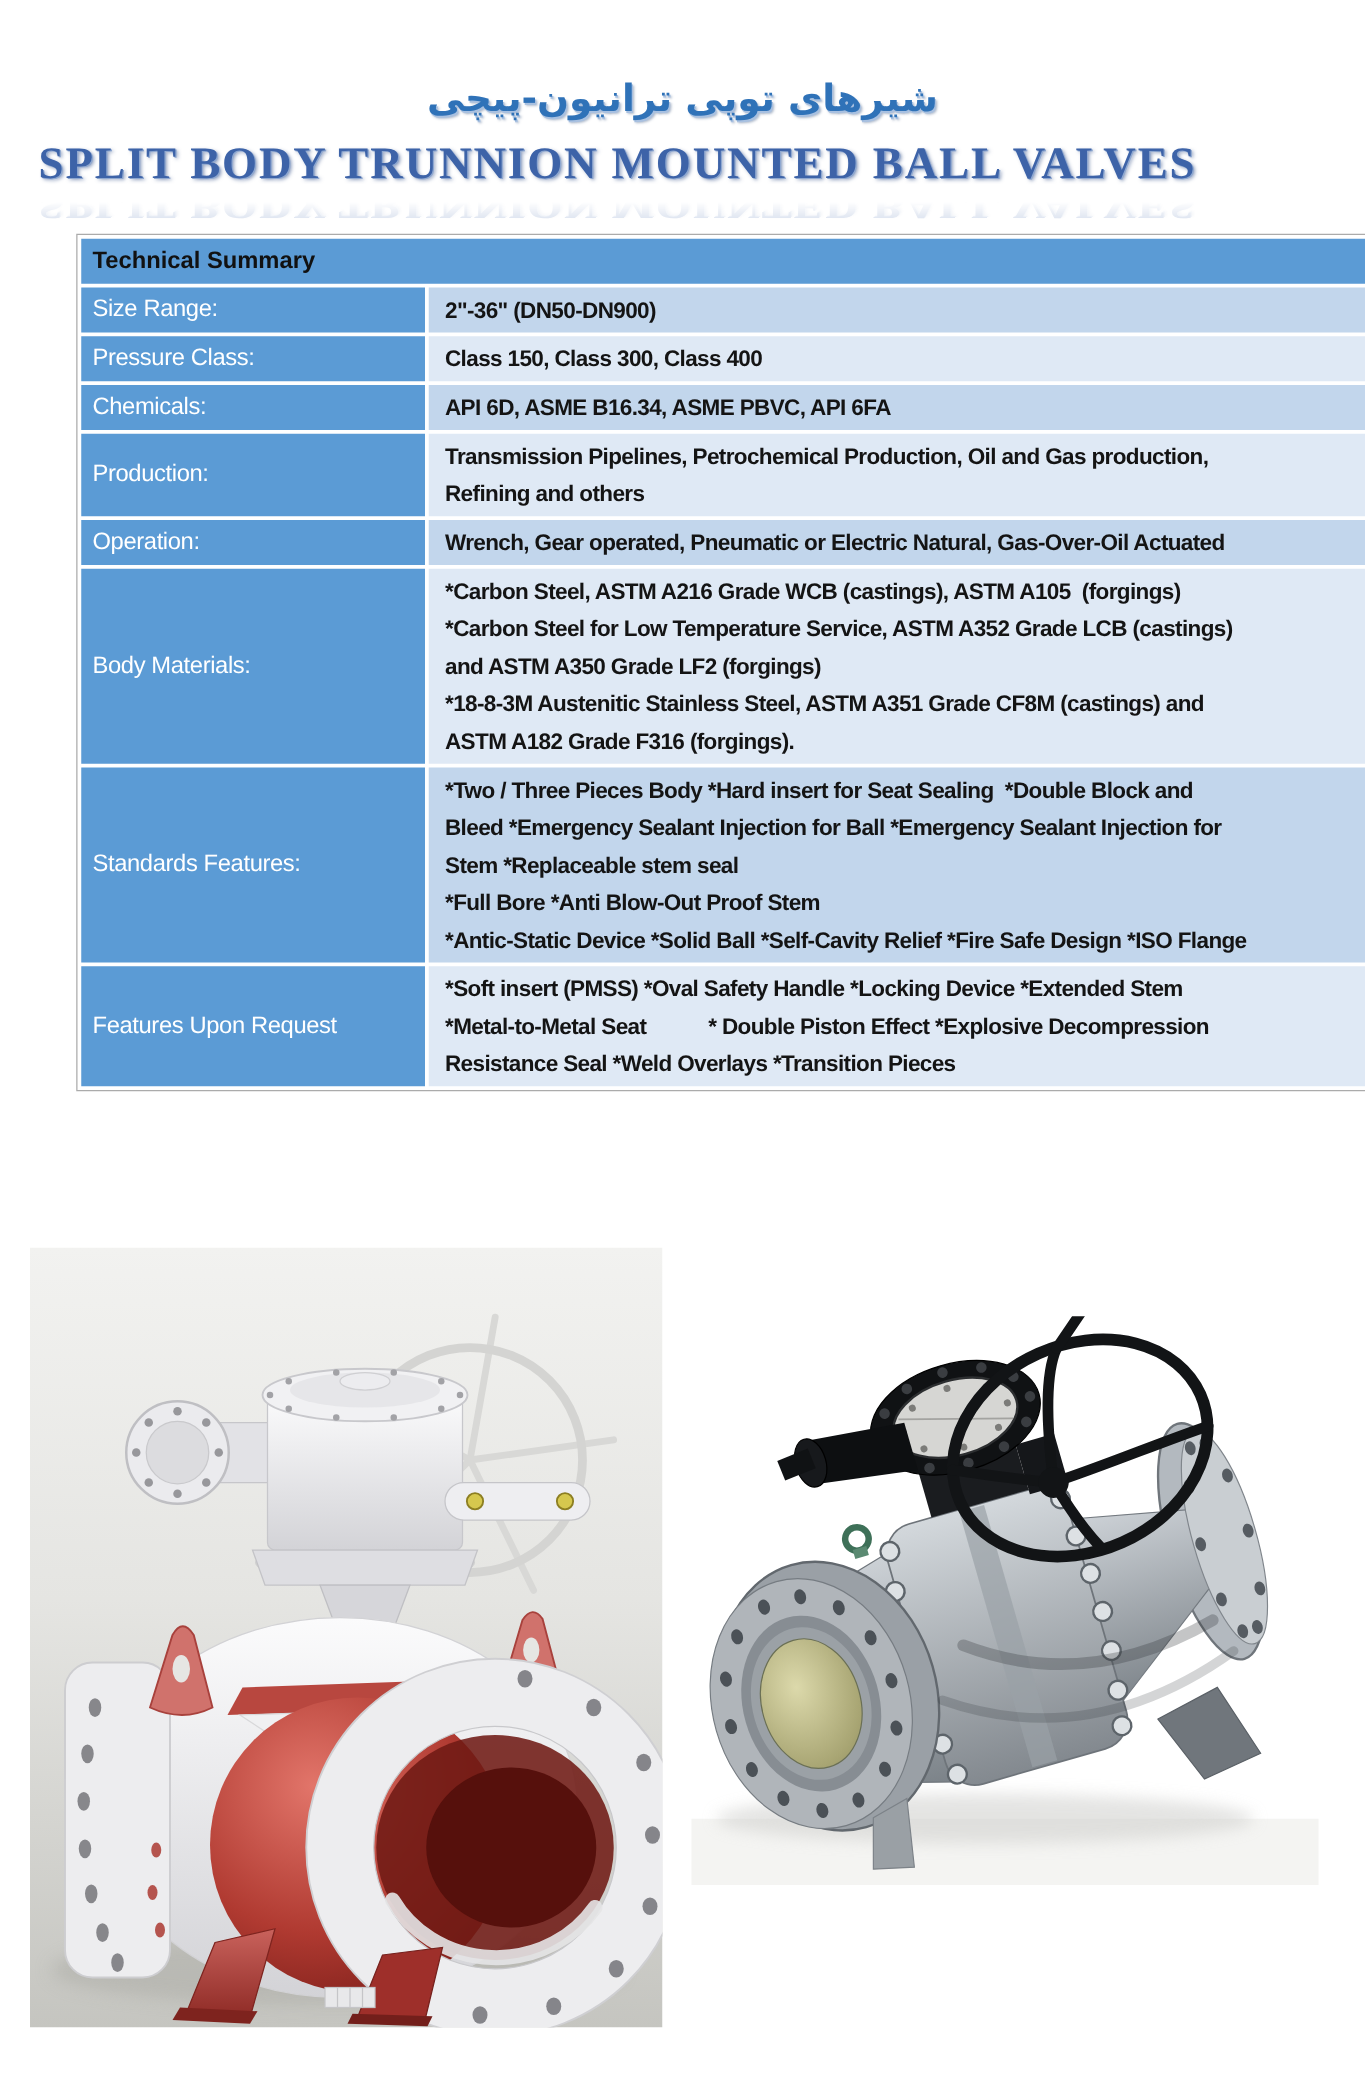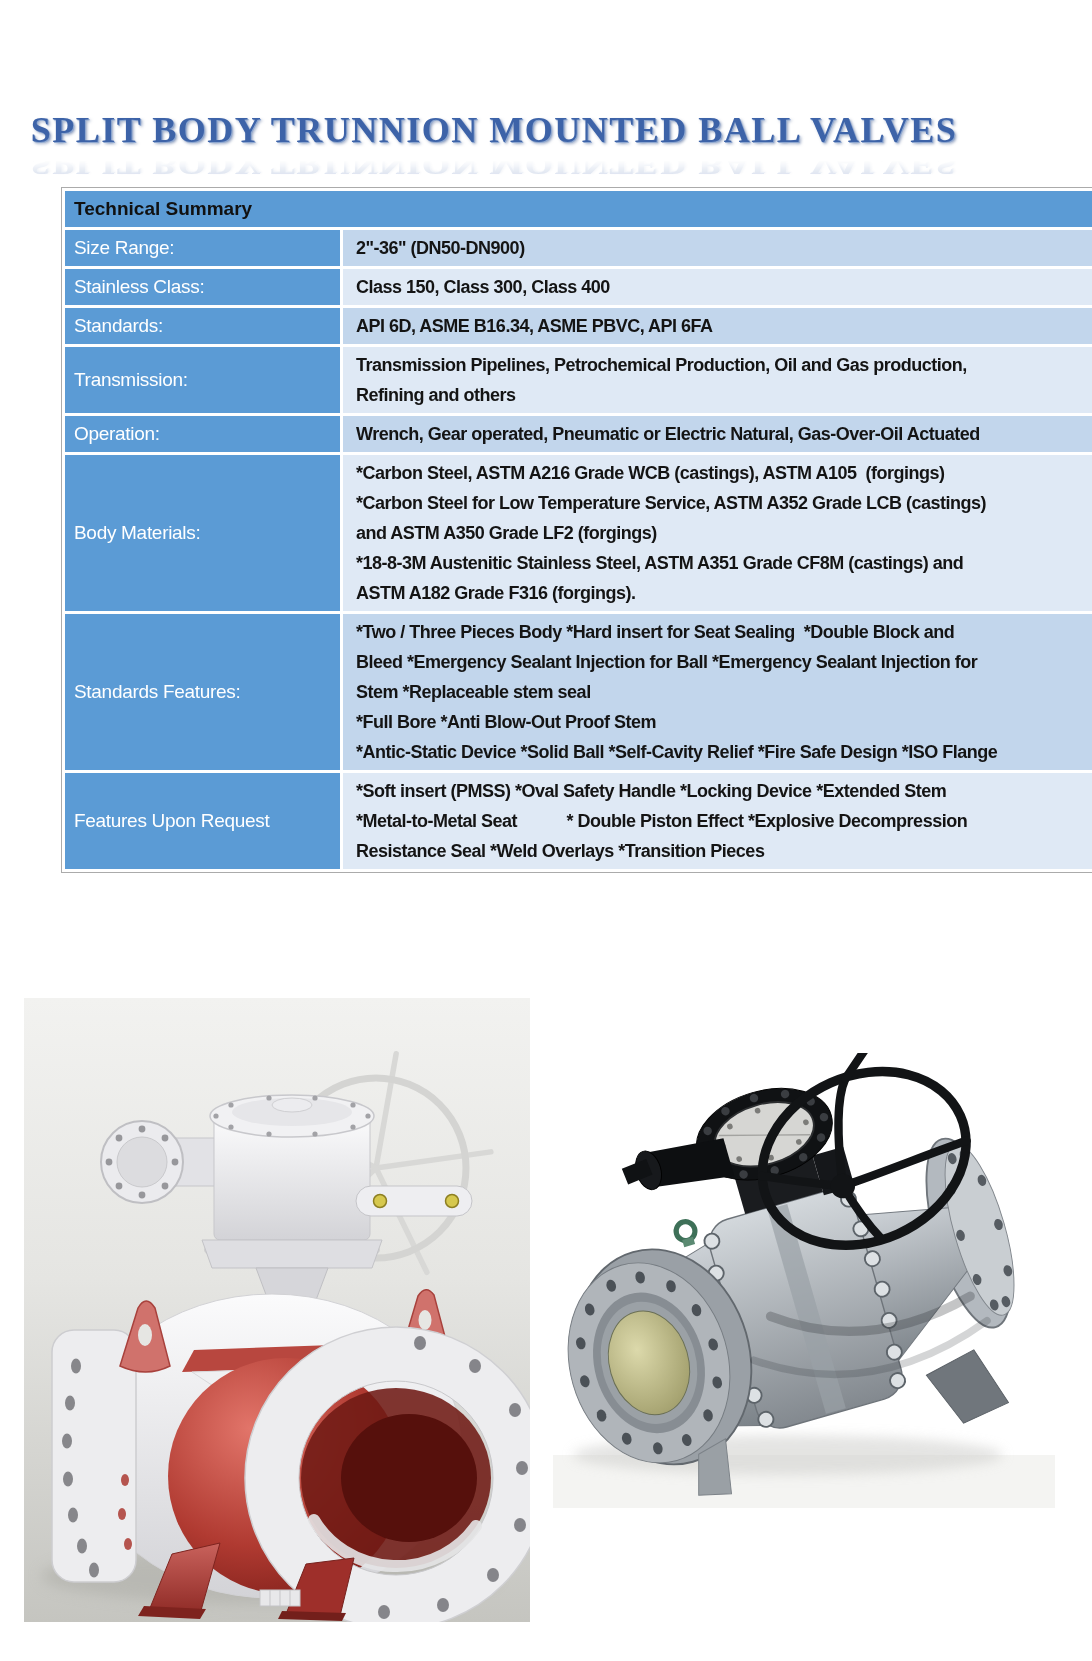--- a/index.html
+++ b/index.html
@@ -37,45 +37,46 @@
   .img{position:absolute;}
   .img svg{display:block;}
   .img-left{left:24px;top:998px;width:506px;height:624px;}
   .img-right{left:553px;top:1053px;width:502px;height:455px;}
 </style>
 </head>
 <body>
 
 <div class="page">
 
+  <div class="title-fa">شیرهای توپی ترانیون-پیچی</div>
 
   <div class="title-en-wrap">
     <span class="title-en">SPLIT BODY TRUNNION MOUNTED BALL VALVES</span>
     <span class="title-en reflect">SPLIT BODY TRUNNION MOUNTED BALL VALVES</span>
   </div>
 
   <table class="tech">
     <tbody>
         <tr>
       <td class="hd" colspan="2">Technical Summary</td>
     </tr>
     <tr>
       <td class="lbl">Size Range:</td>
       <td class="val a">2"-36" (DN50-DN900)</td>
     </tr>
     <tr>
-      <td class="lbl">Stainless Class:</td>
+      <td class="lbl">Pressure Class:</td>
       <td class="val b">Class 150, Class 300, Class 400</td>
     </tr>
     <tr>
-      <td class="lbl">Standards:</td>
+      <td class="lbl">Chemicals:</td>
       <td class="val a">API 6D, ASME B16.34, ASME PBVC, API 6FA</td>
     </tr>
     <tr>
-      <td class="lbl">Transmission:</td>
+      <td class="lbl">Production:</td>
       <td class="val b">Transmission Pipelines, Petrochemical Production, Oil and Gas production,
 Refining and others</td>
     </tr>
     <tr>
       <td class="lbl">Operation:</td>
       <td class="val a">Wrench, Gear operated, Pneumatic or Electric Natural, Gas-Over-Oil Actuated</td>
     </tr>
     <tr>
       <td class="lbl">Body Materials:</td>
       <td class="val b">*Carbon Steel, ASTM A216 Grade WCB (castings), ASTM A105  (forgings)

